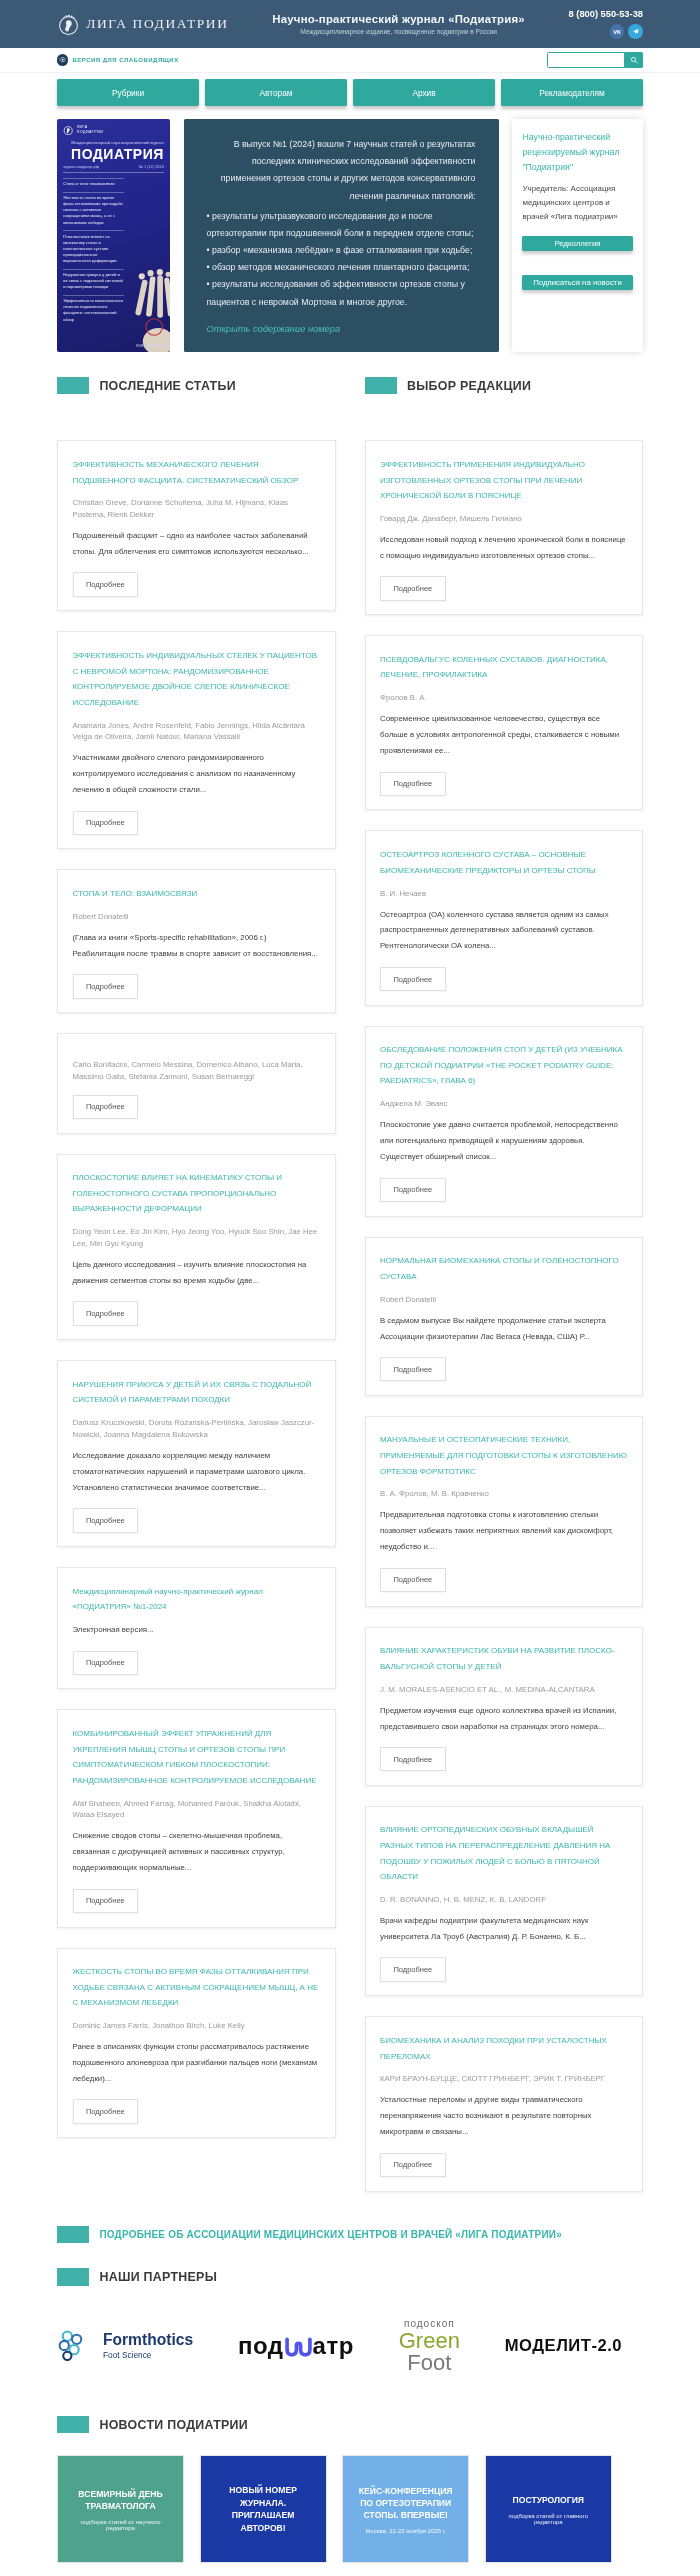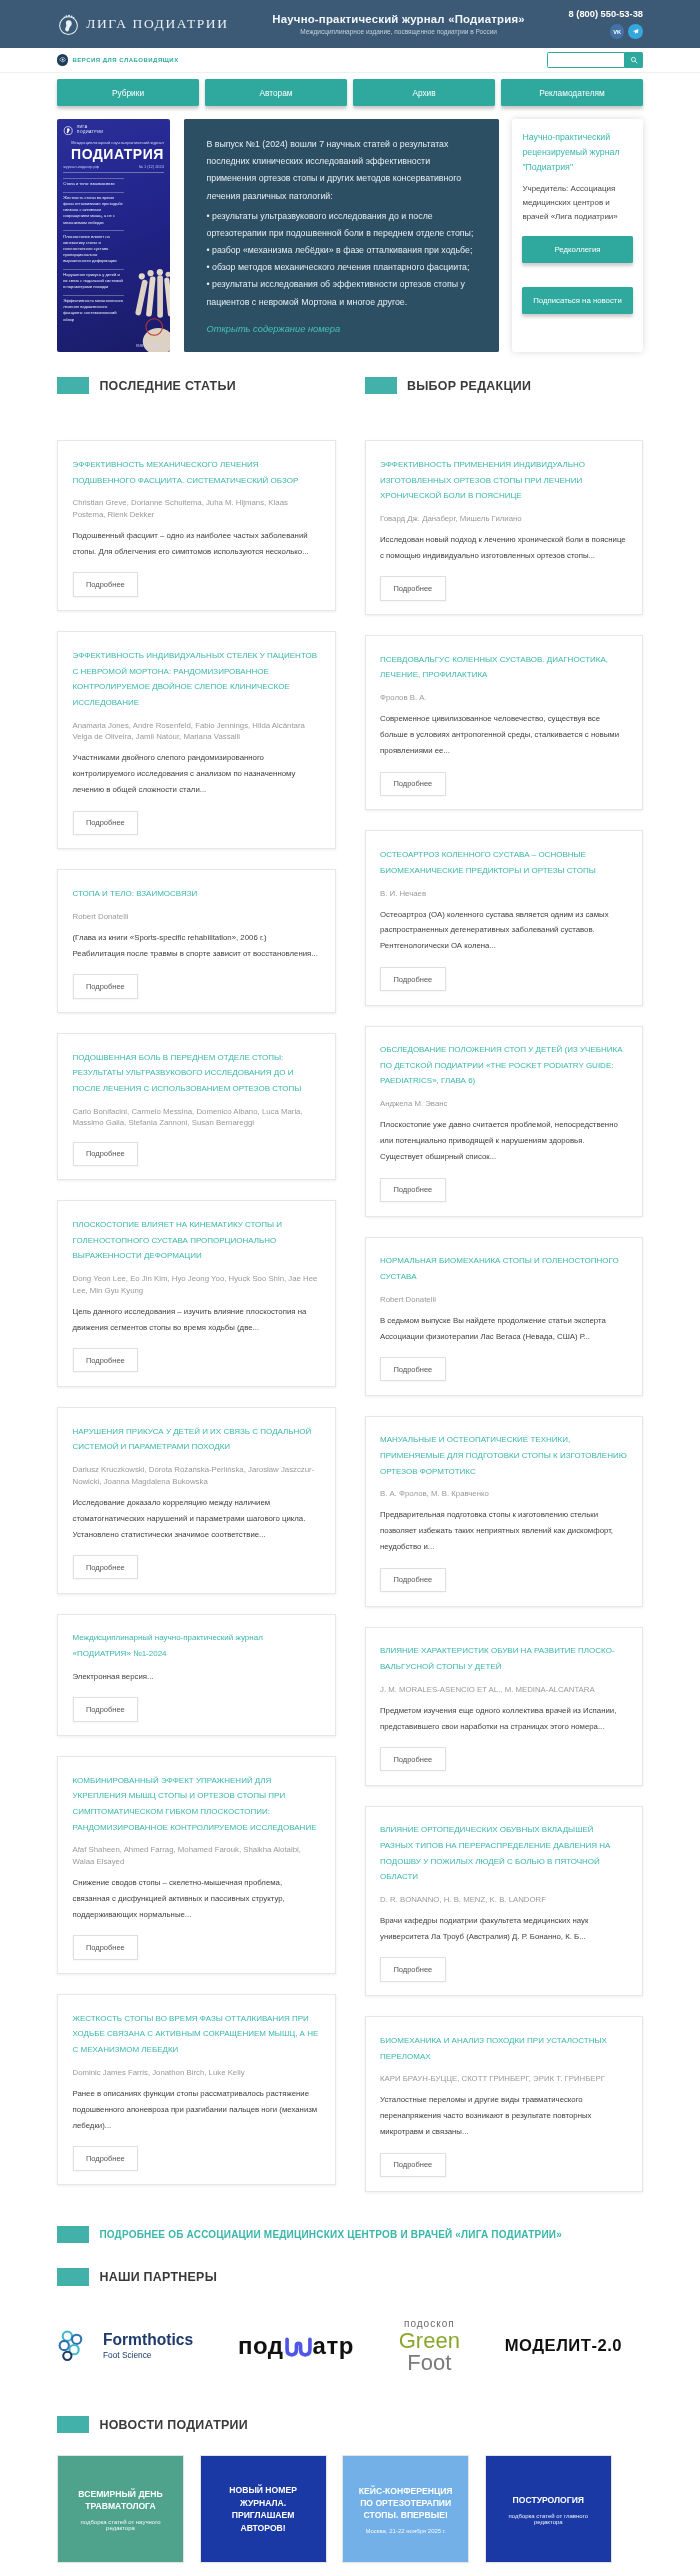--- a/index.html
+++ b/index.html
@@ -45,29 +45,29 @@
   .cover-logo-row { display:flex; align-items:center; gap:3.1px; }
   .cover-league { font-size:3.6px; letter-spacing:0.5px; width:21px; line-height:1.5; }
   .cover-kicker { font-size:3.9px; margin:4.1px 0 1px; color:#cfd4ff; text-align:right; }
   .cover-title { font-size:14px; font-weight:bold; letter-spacing:0.5px; text-align:right; }
   .cover-meta { display:flex; justify-content:space-between; font-size:3.9px; color:#bfc6ff; margin-top:2.1px; border-bottom:0.5px solid rgba(255,255,255,.35); padding-bottom:3.1px; }
   .cover-lines { margin-top:5.2px; display:flex; flex-direction:column; gap:4.7px; position:relative; z-index:2; }
   .cover-line { font-size:4.1px; line-height:1.5; color:#eef0ff; width:60%; border-top:0.5px solid rgba(255,255,255,.3); padding-top:2.1px; }
   .cover-art { position:absolute; right:-10.4px; bottom:-5.2px; z-index:1; opacity:.95; }
   .cover-issn { position:absolute; right:5.2px; bottom:4.1px; font-size:3.9px; color:#cfd4ff; z-index:2; }
   .issue-panel { flex:1; background:#2c4f63; color:#e9eff3; padding:17.6px 23px; border-radius:1.6px; }
-  .issue-intro { font-size:8.8px; line-height:1.95; }
+  .issue-intro { font-size:8.8px; line-height:1.95;text-align:right; }
   .issue-list { list-style:none; margin-top:3.1px; }
   .issue-list li { font-size:8.8px; line-height:1.95; }
   .issue-list li::before { content:"• "; }
   .issue-link { display:inline-block; margin-top:13.5px; color:#46c3b6; font-size:9.3px; font-style:italic; cursor:pointer; text-decoration:none; }
   .journal-card { width:131px; background:#fff; border-radius:3.1px; box-shadow:0 0 7.3px rgba(0,0,0,.15); padding:11.4px 10.4px; flex-shrink:0; }
   .jc-title { color:#3ab6ab; font-size:8.8px; font-weight:normal; line-height:1.7; }
   .jc-founder { margin-top:7.3px; font-size:8px; line-height:1.75; color:#4a4a4a; }
-  .jc-btn { display:block; width:100%; height:27px; background:#2fa99e; color:#fff; border:none; border-radius:1.6px; font-size:7.8px; cursor:pointer; box-shadow:0 2.1px 3.6px rgba(0,0,0,.2); font-family:"Liberation Sans", sans-serif; }
+  .jc-btn { display:block; width:100%; height:15px; background:#2fa99e; color:#fff; border:none; border-radius:1.6px; font-size:7.8px; cursor:pointer; box-shadow:0 2.1px 3.6px rgba(0,0,0,.2); font-family:"Liberation Sans", sans-serif; }
   .jc-btn.first { margin-top:11.4px; }
   .jc-btn.second { margin-top:24px; }
 
   
   .section-title { display:flex; align-items:center; gap:10.4px; }
   .marker { width:32px; height:17.6px; background:#41b1a9; flex-shrink:0; }
   .section-title h2 { font-size:12.4px; color:#3a3a3a; letter-spacing:0.3px; font-weight:bold; }
 
   
   .articles { display:flex; gap:29px; margin-top:25px; }
@@ -253,21 +253,20 @@
           <p class="card-text">Участниками двойного слепого рандомизированного контролируемого исследования с анализом по назначенному лечению в общей сложности стали...</p>
           <button class="more-btn">Подробнее</button>
         </article>
         <article class="card">
           <h3 class="card-title">СТОПА И ТЕЛО: ВЗАИМОСВЯЗИ</h3>
           <p class="card-authors">Robert Donatelli</p>
           <p class="card-text">(Глава из книги «Sports-specific rehabilitation», 2006 г.) Реабилитация после травмы в спорте зависит от восстановления...</p>
           <button class="more-btn">Подробнее</button>
         </article>
         <article class="card">
-          <h3 class="card-title">ПОДОШВЕННАЯ БОЛЬ В ПЕРЕДНЕМ ОТДЕЛЕ СТОПЫ: РЕЗУЛЬТАТЫ УЛЬТРАЗВУКОВОГО ИССЛЕДОВАНИЯ ДО И ПОСЛЕ ЛЕЧЕНИЯ С ИСПОЛЬЗОВАНИЕМ ОРТЕЗОВ СТОПЫ</h3>
           <p class="card-authors">Carlo Bonifacini, Carmelo Messina, Domenico Albano, Luca Maria, Massimo Galia, Stefania Zannoni, Susan Bernareggi</p>
           <button class="more-btn">Подробнее</button>
         </article>
         <article class="card">
           <h3 class="card-title">ПЛОСКОСТОПИЕ ВЛИЯЕТ НА КИНЕМАТИКУ СТОПЫ И ГОЛЕНОСТОПНОГО СУСТАВА ПРОПОРЦИОНАЛЬНО ВЫРАЖЕННОСТИ ДЕФОРМАЦИИ</h3>
           <p class="card-authors">Dong Yeon Lee, Eo Jin Kim, Hyo Jeong Yoo, Hyuck Soo Shin, Jae Hee Lee, Min Gyu Kyung</p>
           <p class="card-text">Цель данного исследования – изучить влияние плоскостопия на движения сегментов стопы во время ходьбы (две...</p>
           <button class="more-btn">Подробнее</button>
         </article>
         <article class="card">

